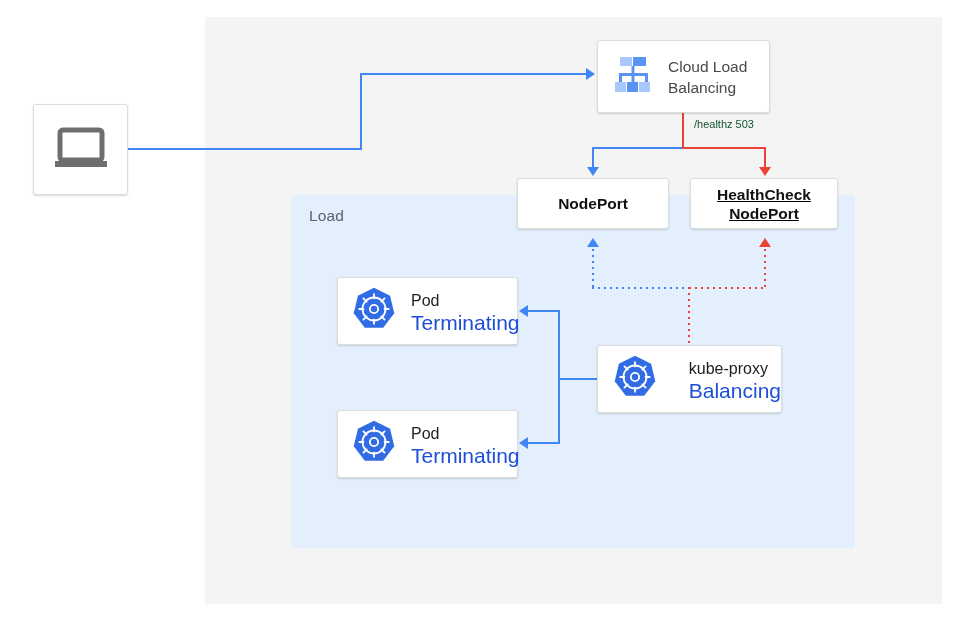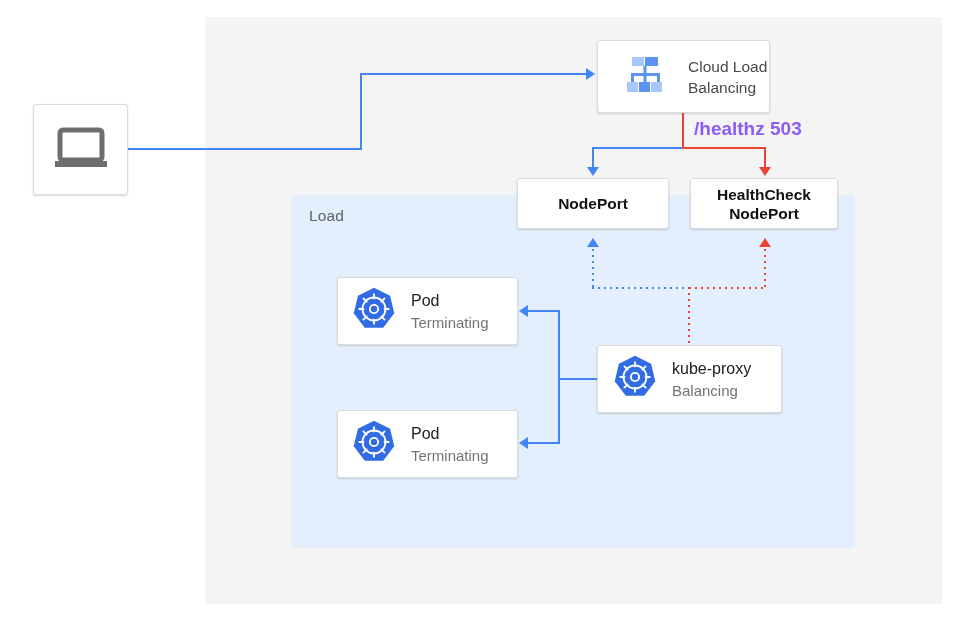--- a/index.html
+++ b/index.html
@@ -58,37 +58,38 @@
   }
 
   
   .card-client {
     left: 33px; top: 104px; width: 95px; height: 91px;
     justify-content: center;
   }
   
   .card-lb {
     left: 597px; top: 40px; width: 173px; height: 73px;
-    padding-left: 26px;
-    gap: 8px;
+    padding-left: 14px;
   }
   
   .card-nodeport {
     left: 517px; top: 178px; width: 152px; height: 51px;
     justify-content: center;
   }
   
   .card-hcnodeport {
     left: 690px; top: 178px; width: 148px; height: 51px;
     justify-content: center;
+    text-decoration: underline;
   }
   
   .card-kubeproxy {
     left: 597px; top: 345px; width: 185px; height: 68px;
     padding-left: 14px;
+    justify-content: space-between;
   }
   
   .card-pod1 { left: 337px; top: 277px; width: 181px; height: 68px; padding-left: 13px; }
   .card-pod2 { left: 337px; top: 410px; width: 181px; height: 68px; padding-left: 13px; }
 
   .card-text {
     display: flex;
     flex-direction: column;
     justify-content: center;
     margin-left: 14px;
@@ -98,22 +99,22 @@
     color: #4a4a4a;
     line-height: 21px;
     white-space: pre-line;
   }
   .title-dark {
     font-size: 16px;
     color: #202124;
     line-height: 22px;
   }
   .subtitle {
-    font-size: 15px;
-    color: #737373;
+    font-size: 21px;
+    color: #1d4ed8;
     line-height: 21px;
   }
   .title-bold {
     font-size: 15.5px;
     font-weight: bold;
     color: #111111;
     text-align: center;
     line-height: 19px;
     white-space: pre-line;
   }
@@ -150,23 +151,23 @@
   .arr-right { border-top: 6px solid transparent; border-bottom: 6px solid transparent; }
   .arr-down.blue-a  { border-top: 9px solid #4285f4; background: none; }
   .arr-down.red-a   { border-top: 9px solid #ea4335; background: none; }
   .arr-up.blue-a    { border-bottom: 9px solid #4285f4; background: none; }
   .arr-up.red-a     { border-bottom: 9px solid #ea4335; background: none; }
   .arr-left.blue-a  { border-right: 9px solid #4285f4; background: none; }
   .arr-right.blue-a { border-left: 9px solid #4285f4; background: none; }
 
   .edge-label {
     position: absolute;
-    font-size: 19px;
-    font-weight: bold;
-    color: #8b5cf6;
+    font-size: 11px;
+    font-weight: normal;
+    color: #14532d;
     white-space: nowrap;
   }
 </style>
 </head>
 <body>
 
 <div id="canvas">
 
   <div class="panel-outer"></div>
   <div class="panel-nodes"></div>

